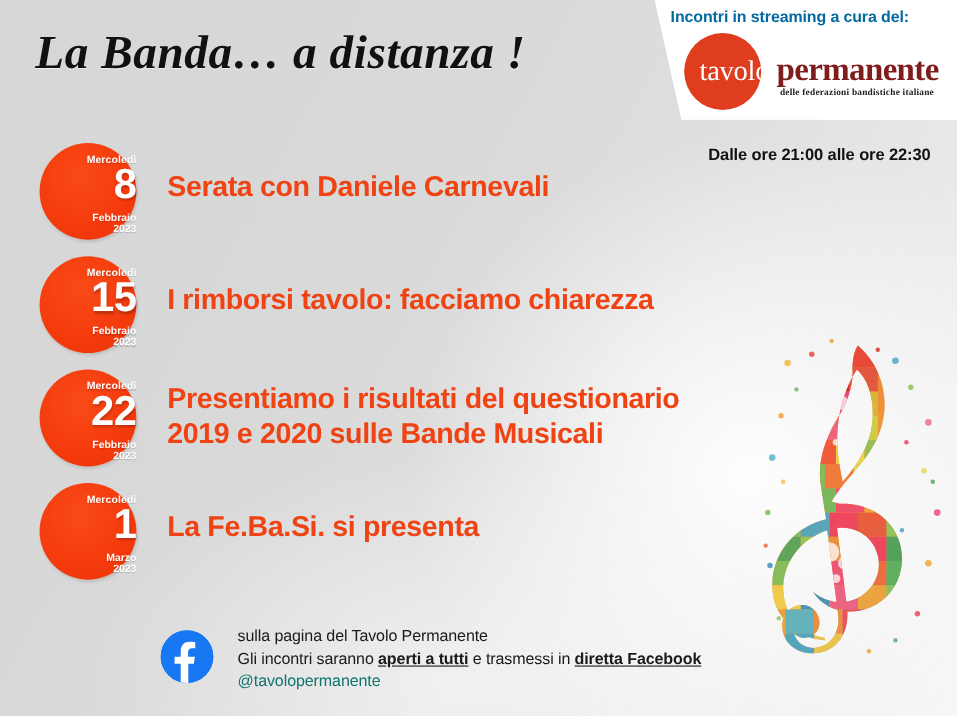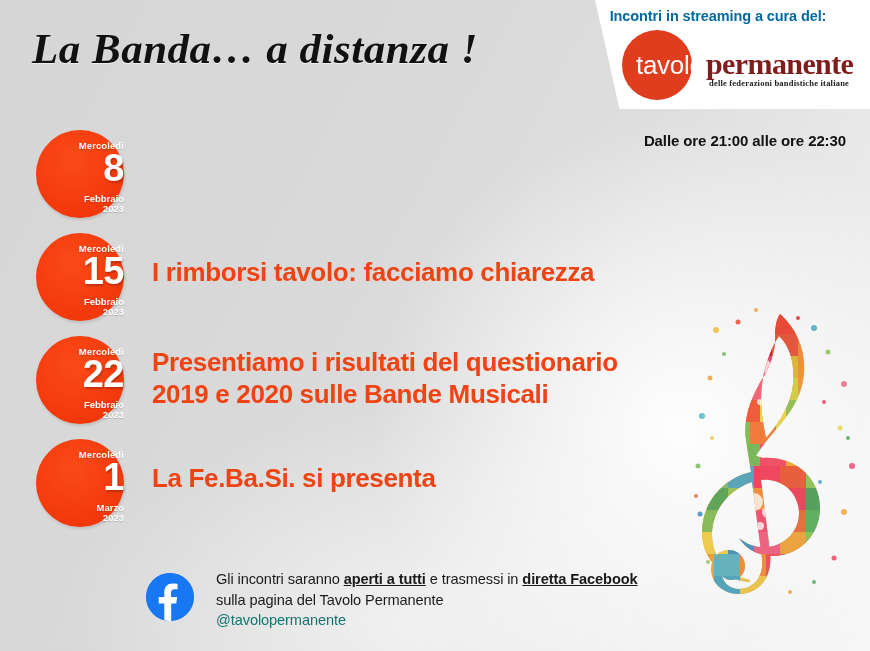--- a/index.html
+++ b/index.html
@@ -75,21 +75,21 @@
     top: 2px;
     width: 70px;
     height: 70px;
     border-radius: 50%;
     background: #e03c1e;
   }
   .logo-word-tavolo {
     position: absolute;
     left: 24px;
     top: 24px;
-    font-family: Liberation Sans, sans-serif;
+    font-family: Liberation Serif, serif;
     font-size: 26px;
     color: #ffffff;
     letter-spacing: -0.3px;
     line-height: 1;
   }
   .logo-word-permanente {
     position: absolute;
     left: 94px;
     top: 21px;
     font-family: "Liberation Serif", serif;
@@ -284,20 +284,23 @@
   <div class="time-line">Dalle ore 21:00 alle ore 22:30</div>
 
   <div class="schedule">
 
     <div class="event-row">
       <div class="date-badge">
         <div class="badge-weekday">Mercoledì</div>
         <div class="badge-day">8</div>
         <div class="badge-month">Febbraio</div>
         <div class="badge-year">2023</div>
+      </div>
+      <div class="event-title">
+        <span class="line">Serata con Daniele Carnevali</span>
       </div>
     </div>
 
     <div class="event-row">
       <div class="date-badge">
         <div class="badge-weekday">Mercoledì</div>
         <div class="badge-day">15</div>
         <div class="badge-month">Febbraio</div>
         <div class="badge-year">2023</div>
       </div>
@@ -481,19 +484,19 @@
   </div>
 
   <div class="footer">
     <div class="fb-badge">
       <svg width="48" height="48" viewBox="0 0 48 48">
         <circle cx="24" cy="24" r="24" fill="#1877f2"></circle>
         <path d="M30.2 30.5l1-6.5h-6.2v-4.2c0-1.8.9-3.5 3.7-3.5h2.8v-5.5s-2.5-.4-4.9-.4c-5 0-8.3 3-8.3 8.6V24h-5.6v6.5h5.6V48h6.9V30.5h5z" fill="#ffffff"></path>
       </svg>
     </div>
     <div class="footer-text">
+      <div>sulla pagina del Tavolo Permanente</div>
       <div><span>Gli incontri saranno </span><span class="em">aperti a tutti</span><span> e trasmessi in </span><span class="em">diretta Facebook</span></div>
-      <div>sulla pagina del Tavolo Permanente</div>
       <div class="footer-handle">@tavolopermanente</div>
     </div>
   </div>
 
 </div>
 
 </body></html>

